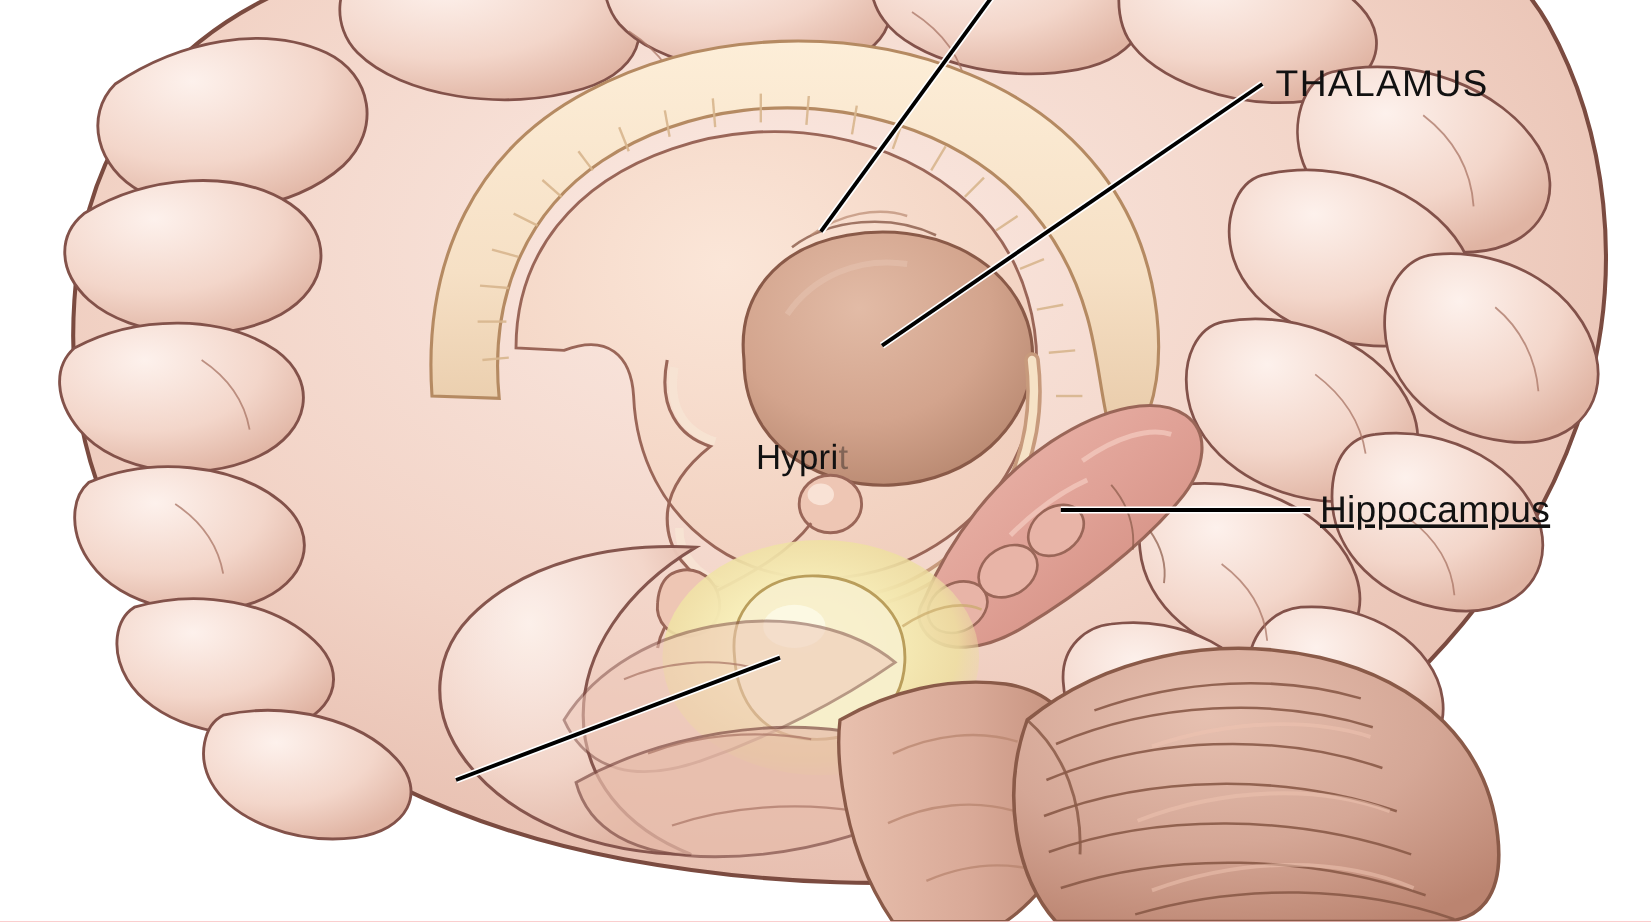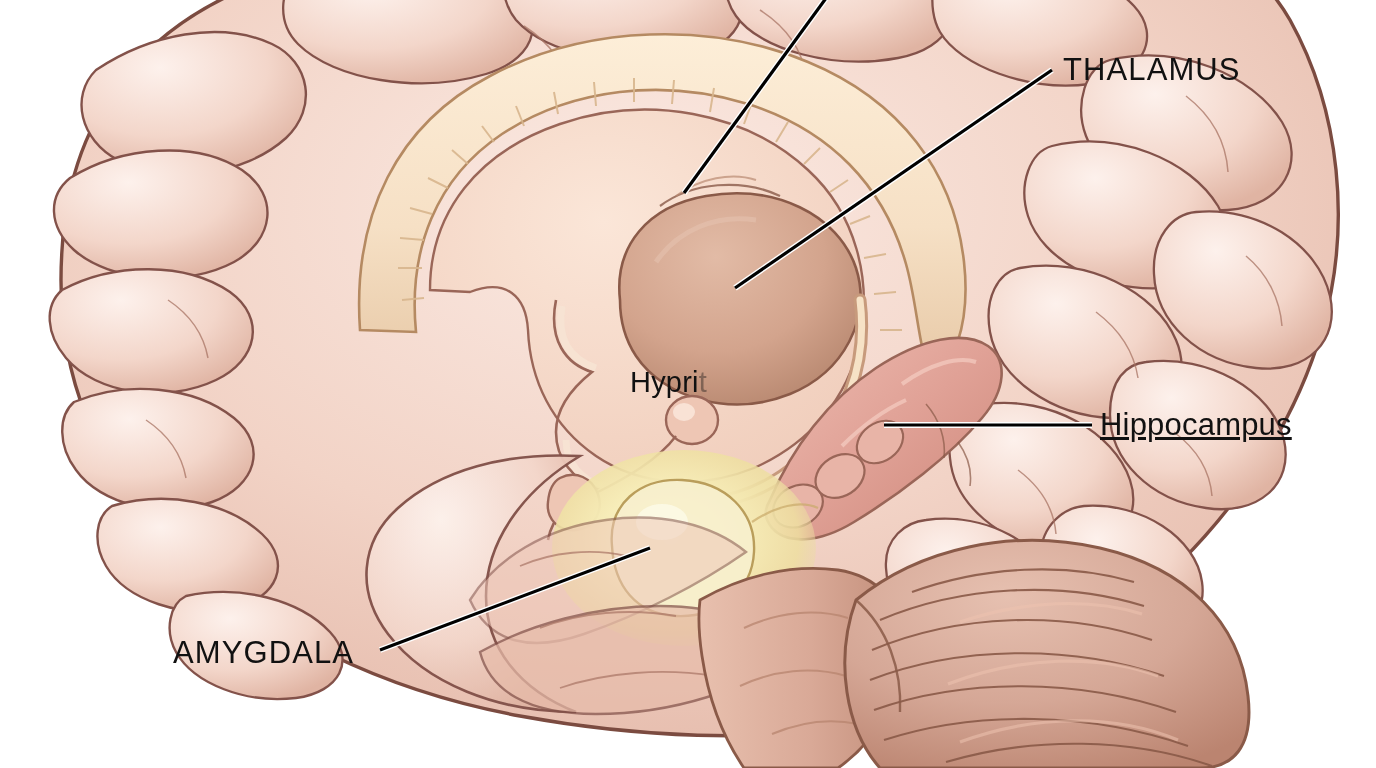--- a/index.html
+++ b/index.html
@@ -327,17 +327,16 @@
 
       <line x1="380" y1="650" x2="650" y2="548" stroke="#ffffff" stroke-width="6"></line>
       <line x1="380" y1="650" x2="650" y2="548" stroke="#000000" stroke-width="3.2"></line>
     </g>
   </svg>
 
   <div class="label label-thalamus">THALAMUS</div>
 
   <div class="label label-hippocampus">Hippocampus</div>
 
-  <div class="label label-amygdala">AMYGDALA</div>
 
   <div class="label label-hypothalamus"><span>Hypri</span><span class="faded-glyph">t</span></div>
 
 </div>
 
 </body></html>

